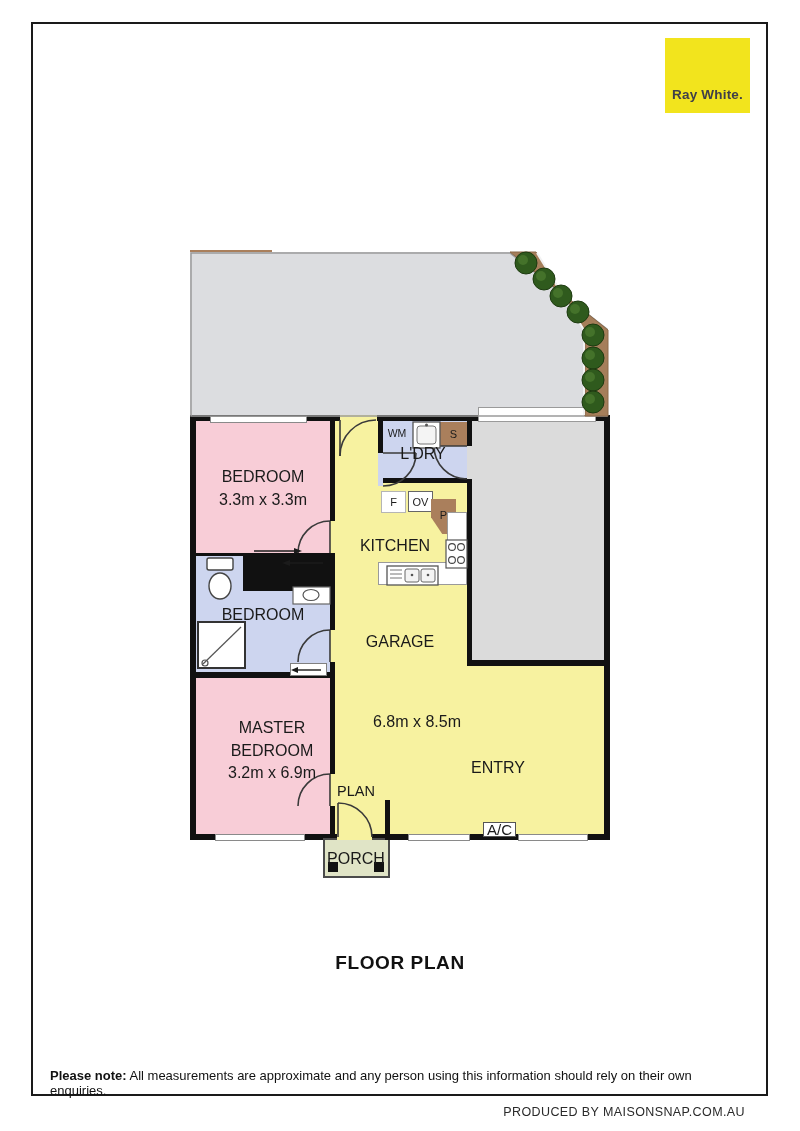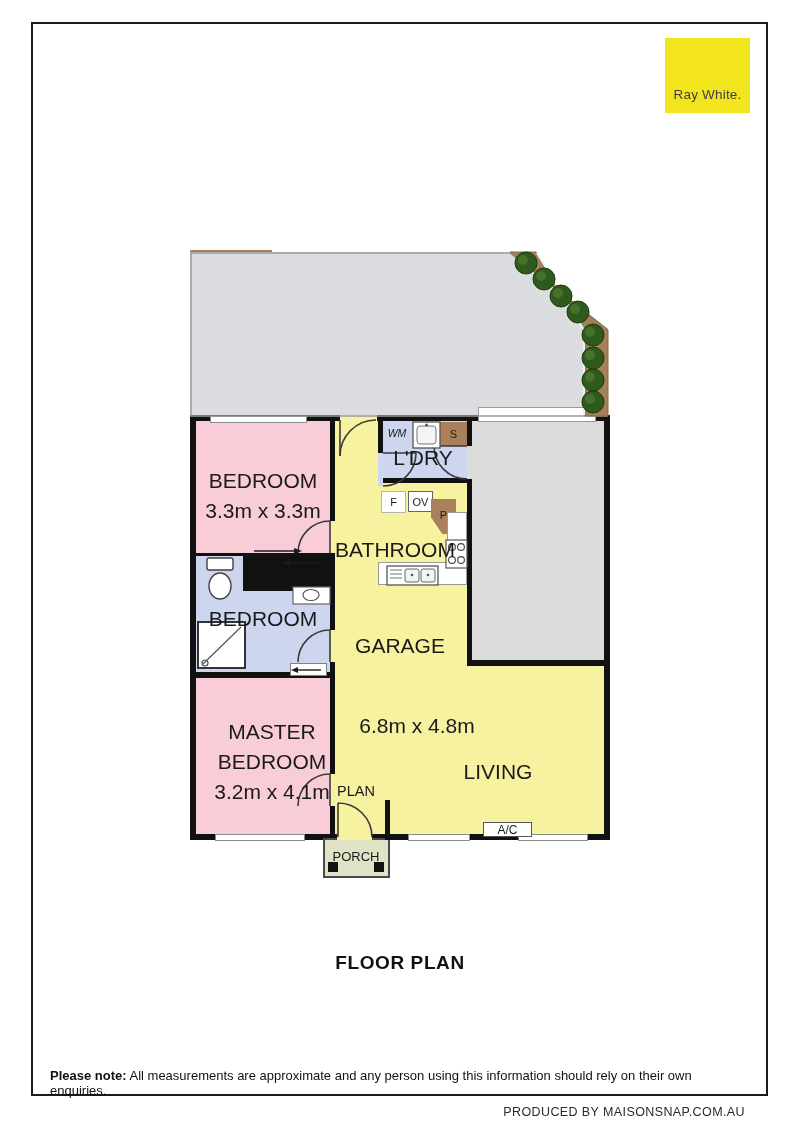--- a/index.html
+++ b/index.html
@@ -5,21 +5,21 @@
   * { margin:0; padding:0; box-sizing:border-box; }
   html,body { background:#ffffff; }
   body { font-family:"Liberation Sans", sans-serif; color:#1b1b1b; }
   .page { position:relative; width:800px; height:1131px; background:#fff; overflow:hidden; }
   .abs { position:absolute; }
 
   .frame { left:31px; top:22px; width:737px; height:1074px; border:2px solid #1a1a1a; }
 
   .logo { left:665px; top:38px; width:85px; height:75px; background:#F2E41D;
           display:flex; align-items:flex-end; justify-content:center; padding-bottom:11px; }
-  .logo span { font-size:13.5px; font-weight:normal; color:#3F3F49; letter-spacing:0.2px; }
+  .logo span { font-size:13.5px; font-weight:bold; color:#3F3F49; letter-spacing:0.2px; }
 
   .plan { left:190px; top:250px; width:420px; height:628px; }
 
   
   .yard { left:0; top:2px; width:420px; height:166px; background:#dcdde0;
           clip-path:polygon(0px 0px,320px 0px,418px 78px,418px 166px,0px 166px); }
 
   
   .house-base { left:0; top:165px; width:420px; height:425px; background:#111; }
 
@@ -63,43 +63,43 @@
           font-size:11px; color:#1b1b1b; }
   .a-s    { left:250px; top:172px; width:27px; height:24px; background:#AA7F5C; }
   .a-f    { left:191px; top:241px; width:25px; height:22px; background:#fff; border:1px solid #b5b5b5; }
   .a-ov   { left:218px; top:241px; width:25px; height:21px; background:#fff; border:1px solid #666; }
   .a-p    { left:241px; top:249px; width:25px; height:35px; background:#AA7F5C;
             clip-path:polygon(0 0,100% 0,100% 100%,45% 100%,0 52%); padding-bottom:4px; }
   .bench  { background:#fff; border:1px solid #9a9a9a; }
   .b-right  { left:257px; top:262px; width:20px; height:52px; }
   .b-bottom { left:188px; top:312px; width:89px; height:23px; }
   .slide-box{ left:100px; top:413px; width:37px; height:13px; background:#fff; border:1px solid #808080; }
-  .ac-box   { left:293px; top:572px; width:49px; height:15px; background:#fff; border:1px solid #555;
-              display:flex; align-items:center; justify-content:center; font-size:12px; }
+  .ac-box   { left:293px; top:572px; width:33px; height:15px; background:#fff; border:1px solid #555;
+              display:flex; align-items:center; justify-content:center; font-size:15px; }
   .post { position:absolute; width:10px; height:10px; background:#111; }
   .post1 { left:138px; top:612px; }
   .post2 { left:184px; top:612px; }
 
   svg.overlay { position:absolute; left:0; top:0; width:420px; height:628px; }
 
   
   .lbl { position:absolute; transform:translateX(-50%); text-align:center;
-         font-size:21px; line-height:1.42; color:#1a1a1a; white-space:nowrap; }
+         font-size:16px; line-height:1.42; color:#1a1a1a; white-space:nowrap; }
   .l-bedroom  { left:73px;  top:216px; }
   .l-bathroom { left:73px;  top:354px; }
   .l-master   { left:72px;  top:467px;margin-left:10px; }
   .l-ldry     { left:233px; top:193px; }
   .l-kitchen  { left:205px; top:285px; }
   .l-garage   { left:348px; top:279px; }
   .l-dining   { left:210px; top:381px; }
   .l-dims     { left:227px; top:461px; }
   .l-living   { left:308px; top:507px; }
   .l-entry    { left:166px; top:531px; font-size:14.5px; }
-  .l-porch    { left:166px; top:598px; font-size:13px; }
-  .l-wm       { left:207px; top:176px; font-size:10.5px;font-style:italic; }
+  .l-porch    { left:166px; top:598px; font-size:16px; }
+  .l-wm       { left:207px; top:176px; font-size:10.5px; }
   .l-bir      { font-size:12px; }
 
   .heading { left:0; top:952px; width:800px; text-align:center; font-size:19px;
              font-weight:600; letter-spacing:0.6px; color:#111; }
   .disclaimer { left:50px; top:1068px; width:680px; font-size:13px; color:#111; }
   .credit { left:0px; top:1105px; width:745px; text-align:right; font-size:12.5px;
             letter-spacing:0.4px; color:#2a2a2a; }
 </style>
 </head>
 <body>
@@ -297,33 +297,33 @@
     <div class="lbl l-bedroom">
       <div>BEDROOM</div>
       <div>3.3m x 3.3m</div>
     </div>
     <div class="lbl l-bathroom">
       <div>BEDROOM</div>
     </div>
     <div class="lbl l-master">
       <div>MASTER</div>
       <div>BEDROOM</div>
-      <div>3.2m x 4.1m</div>
+      <div>3.2m x 6.9m</div>
     </div>
     <div class="lbl l-ldry">
       <div>L'DRY</div>
     </div>
     <div class="lbl l-kitchen">
-      <div>BATHROOM</div>
+      <div>KITCHEN</div>
     </div>
     <div class="lbl l-dining">
       <div>GARAGE</div>
     </div>
-    <div class="lbl l-dims">6.8m x 4.8m</div>
-    <div class="lbl l-living">LIVING</div>
+    <div class="lbl l-dims">6.8m x 8.5m</div>
+    <div class="lbl l-living">ENTRY</div>
     <div class="lbl l-entry">PLAN</div>
     <div class="lbl l-porch">PORCH</div>
     <div class="lbl l-wm">WM</div>
   </div>
 
   <div class="abs heading">FLOOR PLAN</div>
 
   <div class="abs credit">PRODUCED BY MAISONSNAP.COM.AU</div>
 
   <div class="abs disclaimer">

